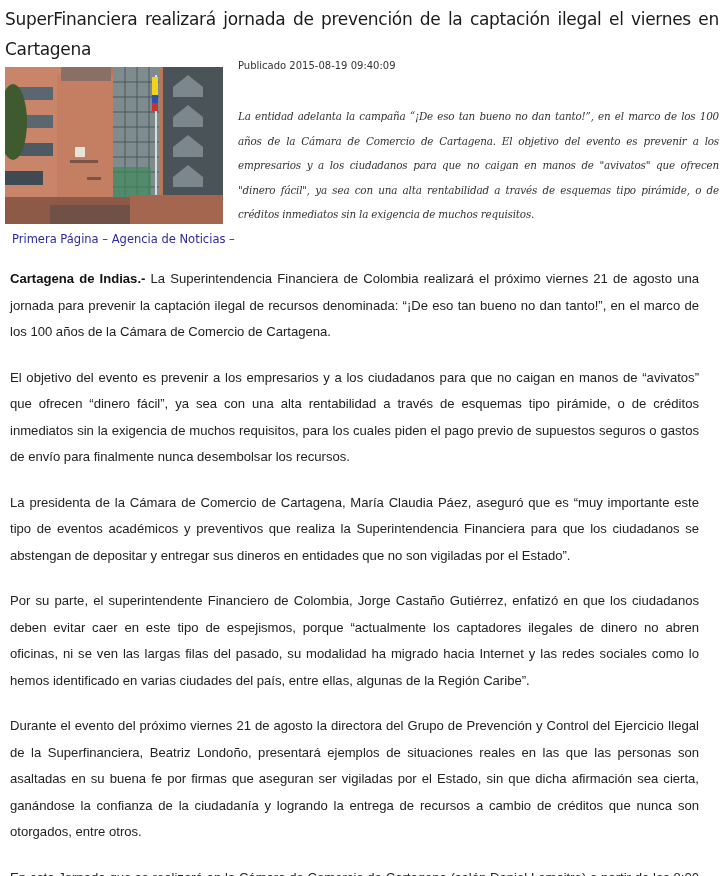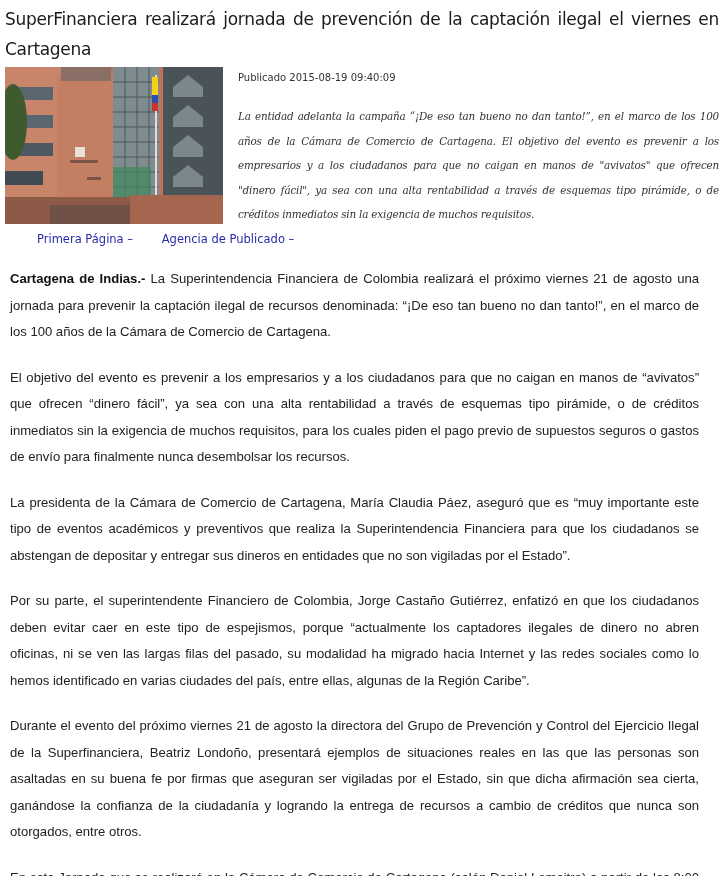--- a/index.html
+++ b/index.html
@@ -6,28 +6,28 @@
   body { width:726px; height:876px; overflow:hidden; position:relative; color:#222; }
   .title {
     position:absolute; left:5px; top:4px; width:714px;
     font-family:"DejaVu Sans", sans-serif; font-size:17px; line-height:30px;
     color:#1a1a1a; text-align:justify; text-align-last:left; letter-spacing:-0.3px;
   }
   .photo {
     position:absolute; left:5px; top:67px; width:218px; height:157px; overflow:hidden;
     background:#c98a6b;
   }
-  .meta { position:absolute; left:238px; top:72px; font-family:"DejaVu Sans", sans-serif; font-size:10px; color:#333; }
+  .meta { position:absolute; left:238px; top:60px; font-family:"DejaVu Sans", sans-serif; font-size:10px; color:#333; }
   .summary {
     position:absolute; left:238px; top:104px; width:481px;
     font-family:"DejaVu Serif", serif; font-style:italic; font-size:10.4px; line-height:24.5px;
     color:#333; text-align:justify; letter-spacing:-0.2px;
   }
   .crumbs { position:absolute; left:12px; top:232px; font-family:"DejaVu Sans", sans-serif; font-size:11.5px; color:#2a2aa8; }
-  .crumbs a { color:#2a2aa8; text-decoration:none;margin-left:25px; }
+  .crumbs a { color:#2a2aa8; text-decoration:none; }
   .crumbs .sep { color:#2a2aa8; }
   .body-text {
     position:absolute; left:10px; top:266px; width:701px;
     font-family:"Liberation Sans", sans-serif; font-size:13.1px; line-height:26.5px; color:#222;
   }
   .body-text p { margin:0 12px 19px 0; text-align:justify; }
   .body-text b { font-weight:bold; color:#111; }
 </style>
 </head>
 <body>
@@ -85,21 +85,21 @@
   </svg>
 </div>
 
 <div class="meta">Publicado 2015-08-19 09:40:09</div>
 
 <div class="summary">La entidad adelanta la campaña “¡De eso tan bueno no dan tanto!”, en el marco de los 100 años de la Cámara de Comercio de Cartagena. El objetivo del evento es prevenir a los empresarios y a los ciudadanos para que no caigan en manos de "avivatos" que ofrecen "dinero fácil", ya sea con una alta rentabilidad a través de esquemas tipo pirámide, o de créditos inmediatos sin la exigencia de muchos requisitos.</div>
 
 <div class="crumbs">
   <a href="#">Primera Página</a>
   <span class="sep">–</span>
-  <a href="#">Agencia de Publicado</a>
+  <a href="#">Agencia de Noticias</a>
   <span class="sep">–</span>
 </div>
 
 <div class="body-text">
   <p><b>Cartagena de Indias.-</b><span> La Superintendencia Financiera de Colombia realizará el próximo viernes 21 de agosto una jornada para prevenir la captación ilegal de recursos denominada: “¡De eso tan bueno no dan tanto!”, en el marco de los 100 años de la Cámara de Comercio de Cartagena.</span></p>
   <p>El objetivo del evento es prevenir a los empresarios y a los ciudadanos para que no caigan en manos de “avivatos” que ofrecen “dinero fácil”, ya sea con una alta rentabilidad a través de esquemas tipo pirámide, o de créditos inmediatos sin la exigencia de muchos requisitos, para los cuales piden el pago previo de supuestos seguros o gastos de envío para finalmente nunca desembolsar los recursos.</p>
   <p>La presidenta de la Cámara de Comercio de Cartagena, María Claudia Páez, aseguró que es “muy importante este tipo de eventos académicos y preventivos que realiza la Superintendencia Financiera para que los ciudadanos se abstengan de depositar y entregar sus dineros en entidades que no son vigiladas por el Estado”.</p>
   <p>Por su parte, el superintendente Financiero de Colombia, Jorge Castaño Gutiérrez, enfatizó en que los ciudadanos deben evitar caer en este tipo de espejismos, porque “actualmente los captadores ilegales de dinero no abren oficinas, ni se ven las largas filas del pasado, su modalidad ha migrado hacia Internet y las redes sociales como lo hemos identificado en varias ciudades del país, entre ellas, algunas de la Región Caribe”.</p>
   <p>Durante el evento del próximo viernes 21 de agosto la directora del Grupo de Prevención y Control del Ejercicio Ilegal de la Superfinanciera, Beatriz Londoño, presentará ejemplos de situaciones reales en las que las personas son asaltadas en su buena fe por firmas que aseguran ser vigiladas por el Estado, sin que dicha afirmación sea cierta, ganándose la confianza de la ciudadanía y logrando la entrega de recursos a cambio de créditos que nunca son otorgados, entre otros.</p>
   <p>En esta Jornada que se realizará en la Cámara de Comercio de Cartagena (salón Daniel Lemaitre) a partir de las 8:00 a.m. con entrada libre y gratuita al público, también estará presente el Comandante de la Policía Metropolitana de Cartagena, brigadier general Carlos Ernesto Rodríguez Cortés.</p>

